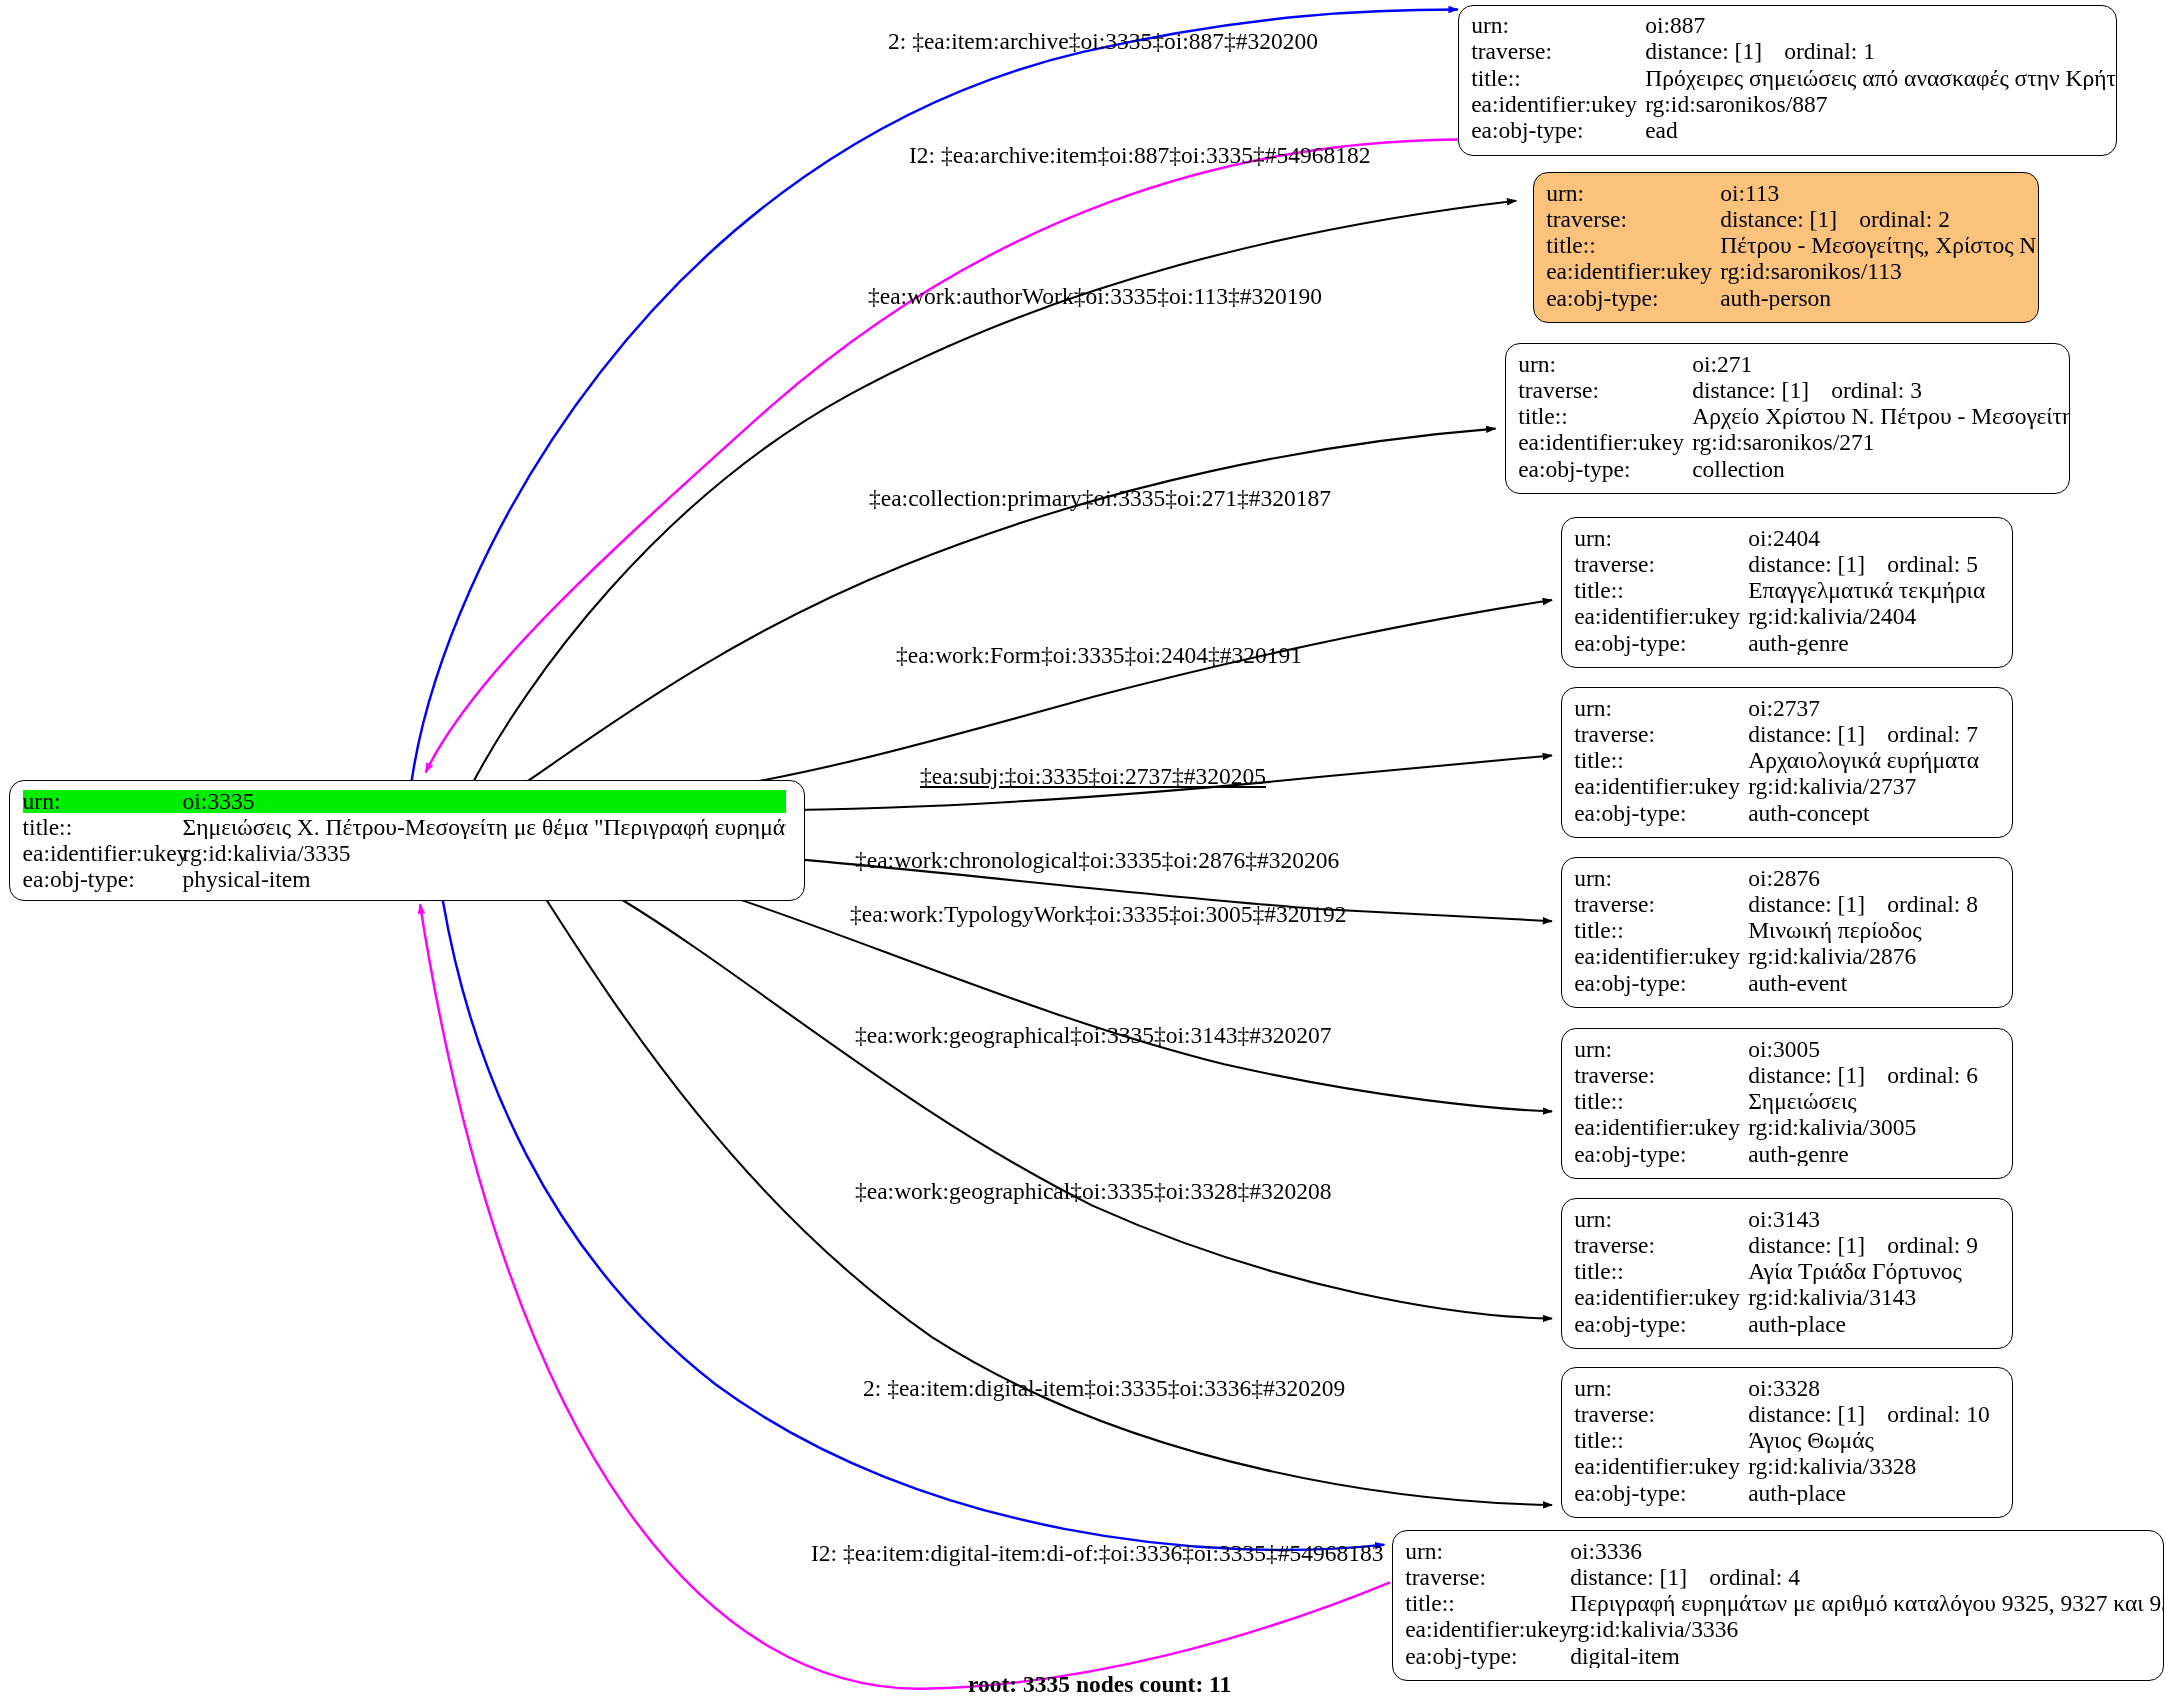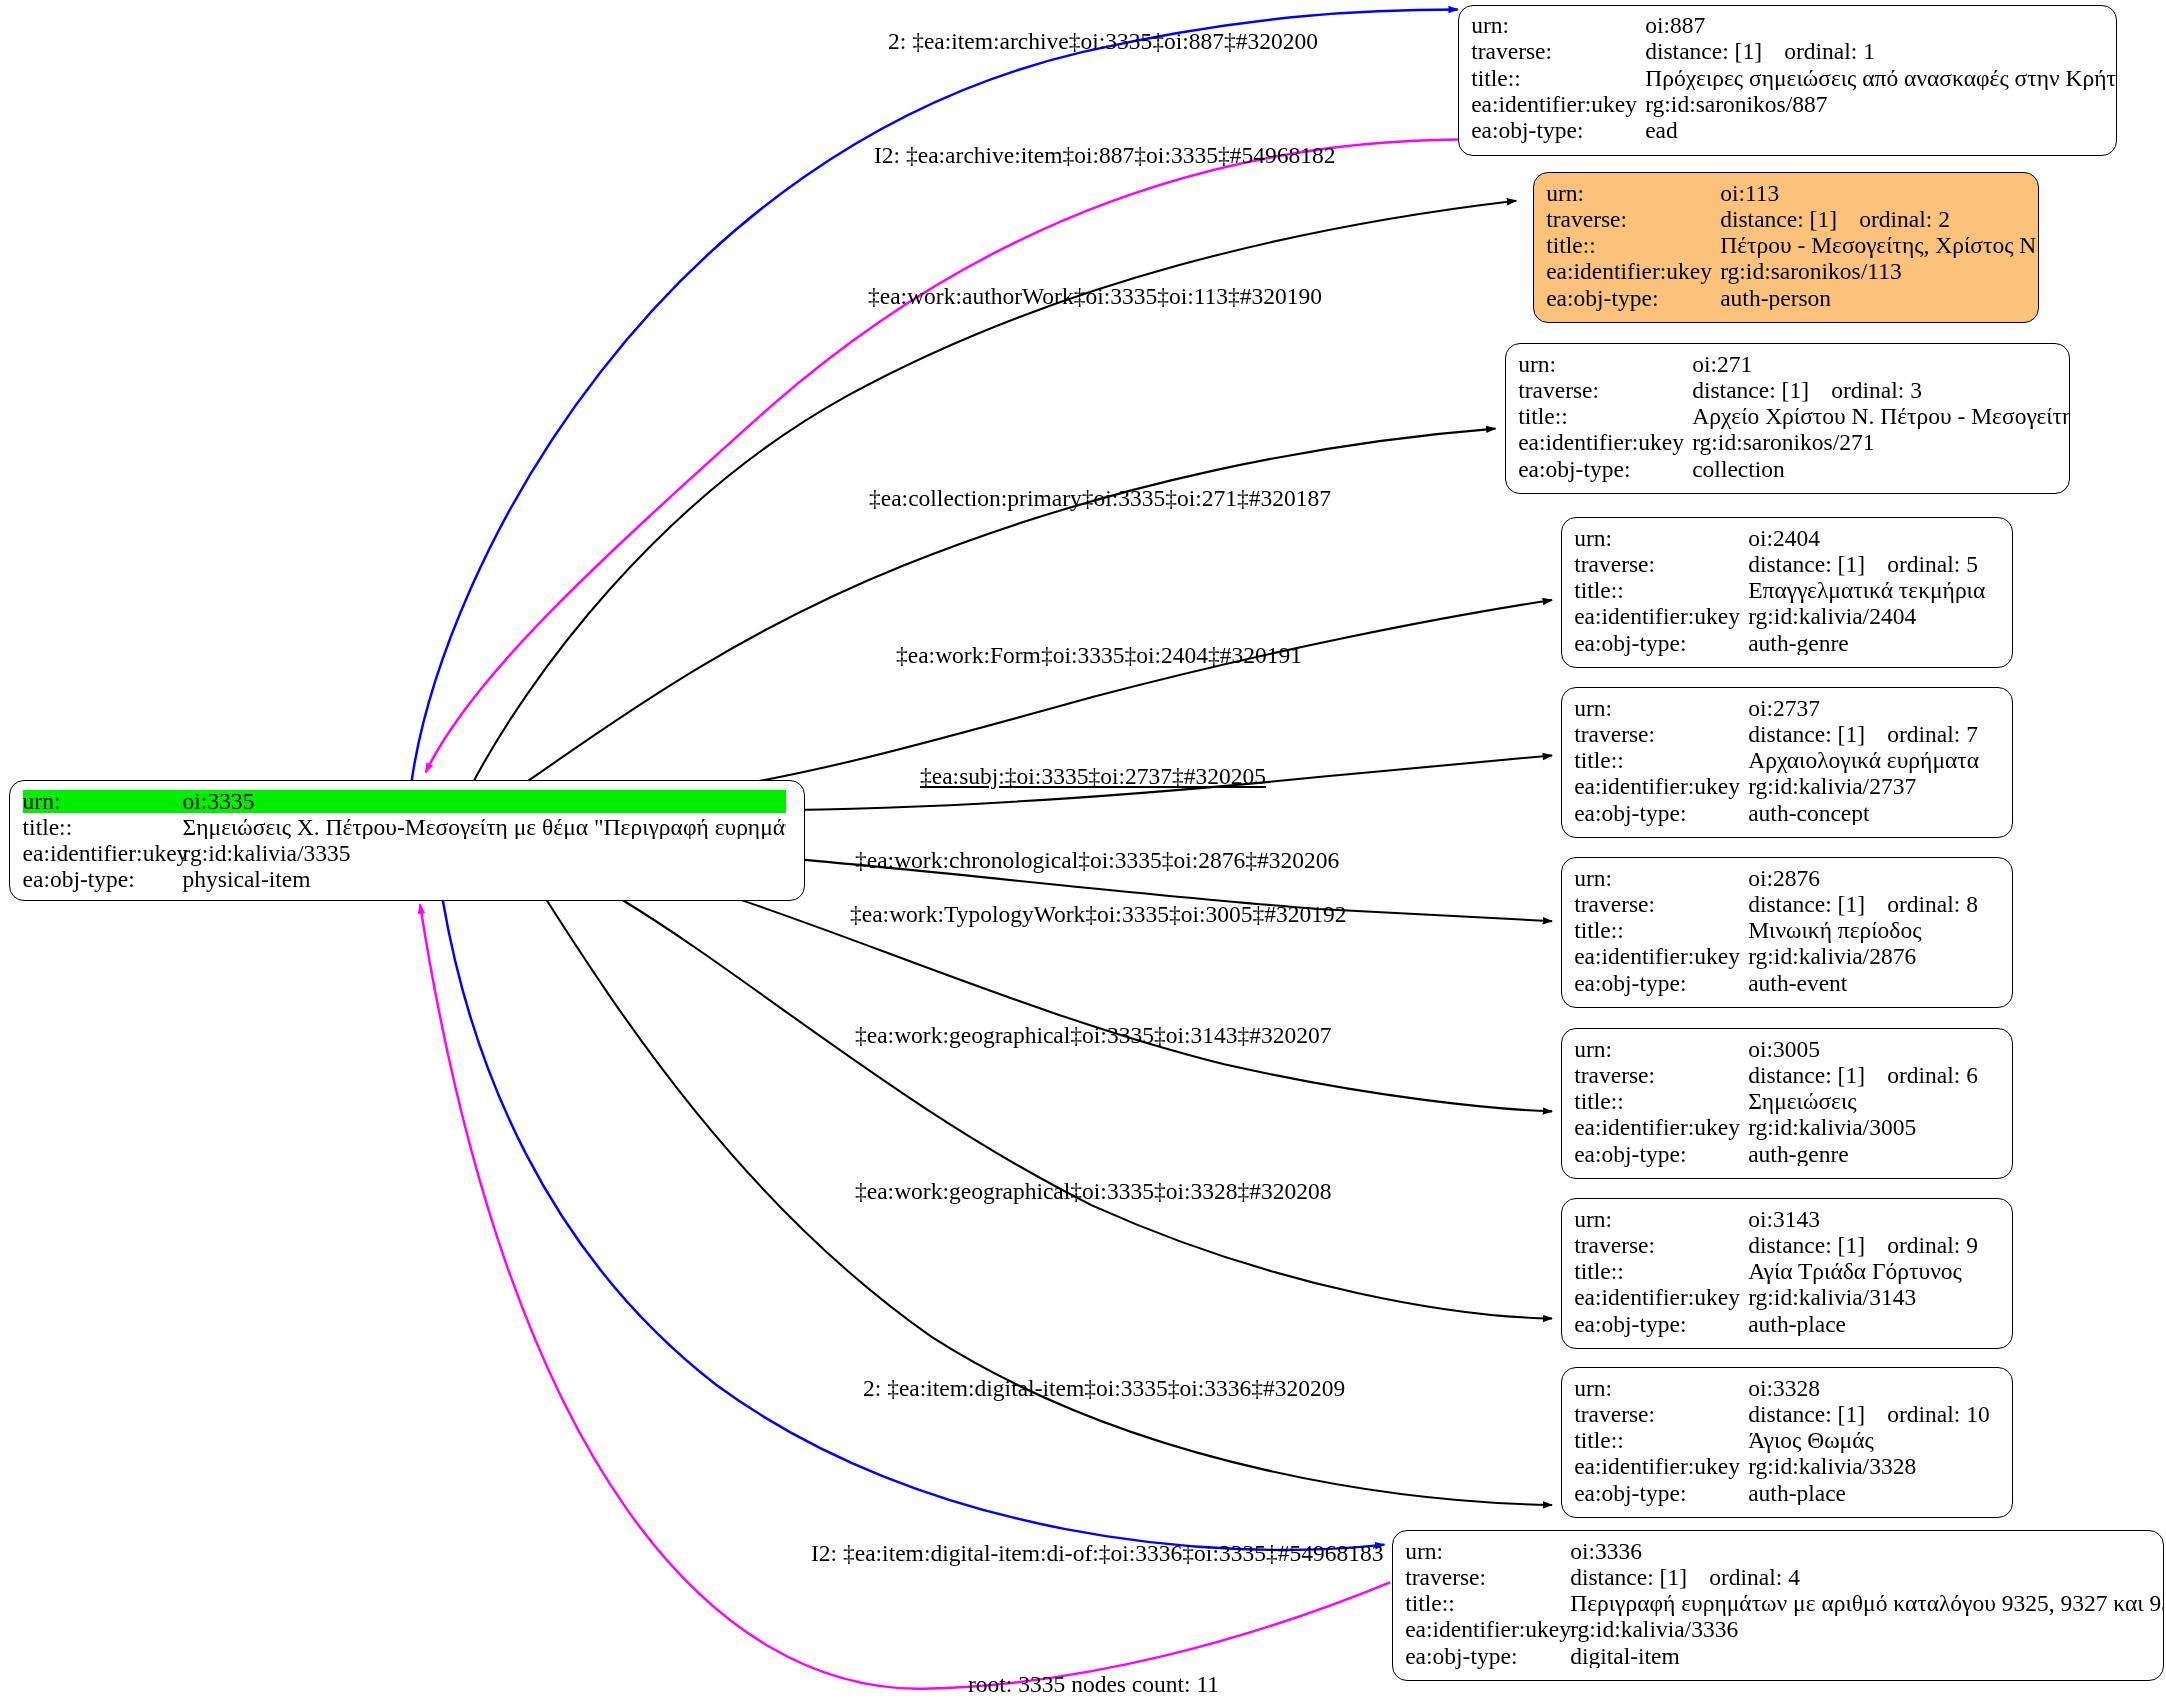--- a/index.html
+++ b/index.html
@@ -115,21 +115,21 @@
 
     <path d="M 580,955 C 660,1080 790,1280 990,1420 C 1210,1560 1490,1595 1648,1598" fill="none" stroke="#000000" stroke-width="2.2" marker-end="url(#arrB)"></path>
 
     <path d="M 470,955 C 500,1130 580,1330 760,1470 C 980,1632 1290,1660 1470,1640" fill="none" stroke="#0000ff" stroke-width="2.6" marker-end="url(#arrBlue)"></path>
 
     <path d="M 1476,1680 C 1330,1740 1150,1790 980,1793 C 760,1796 540,1560 446,960" fill="none" stroke="#ff00ff" stroke-width="2.6" marker-end="url(#arrMag)"></path>
   </svg>
 
   <div class="elabel" style="left:888px; top:1.9px;margin-top:28px;">2: ‡ea:item:archive‡oi:3335‡oi:887‡#320200</div>
 
-  <div class="elabel" style="left:874px; top:144px;">I2: ‡ea:archive:item‡oi:887‡oi:3335‡#54968182</div>
+  <div class="elabel" style="left:909px; top:144px;">I2: ‡ea:archive:item‡oi:887‡oi:3335‡#54968182</div>
 
   <div class="elabel" style="left:868px; top:285px;">‡ea:work:authorWork‡oi:3335‡oi:113‡#320190</div>
 
   <div class="elabel" style="left:869px; top:487px;">‡ea:collection:primary‡oi:3335‡oi:271‡#320187</div>
 
   <div class="elabel" style="left:896px; top:644px;">‡ea:work:Form‡oi:3335‡oi:2404‡#320191</div>
 
   <div class="elabel" style="left:920px; top:765px;text-decoration:underline;">‡ea:subj:‡oi:3335‡oi:2737‡#320205</div>
 
   <div class="elabel" style="left:855px; top:849px;">‡ea:work:chronological‡oi:3335‡oi:2876‡#320206</div>
@@ -137,21 +137,21 @@
   <div class="elabel" style="left:850px; top:903px;">‡ea:work:TypologyWork‡oi:3335‡oi:3005‡#320192</div>
 
   <div class="elabel" style="left:855px; top:1024px;">‡ea:work:geographical‡oi:3335‡oi:3143‡#320207</div>
 
   <div class="elabel" style="left:855px; top:1180px;">‡ea:work:geographical‡oi:3335‡oi:3328‡#320208</div>
 
   <div class="elabel" style="left:863px; top:1377px;">2: ‡ea:item:digital-item‡oi:3335‡oi:3336‡#320209</div>
 
   <div class="elabel" style="left:811px; top:1542px;">I2: ‡ea:item:digital-item:di-of:‡oi:3336‡oi:3335‡#54968183</div>
 
-  <div class="caption" style="left:968px; top:1671px;">root: 3335 nodes count: 11</div>
+  <div class="caption" style="left:968px; top:1671px;font-weight:bold;">root: 3335 nodes count: 11</div>
 
   <div class="node" id="node-root" style="left:9.4px; top:780px; width:796px; height:121px;">
     <div class="row urn-row green">
       <span class="key" style="width:160px;">urn:</span>
       <span class="val" style="width:603px;">oi:3335</span>
     </div>
     <div class="row">
       <span class="key" style="width:160px;">title::</span>
       <span class="val" style="width:603px;">Σημειώσεις Χ. Πέτρου-Μεσογείτη με θέμα "Περιγραφή ευρημάτω...</span>
     </div>

